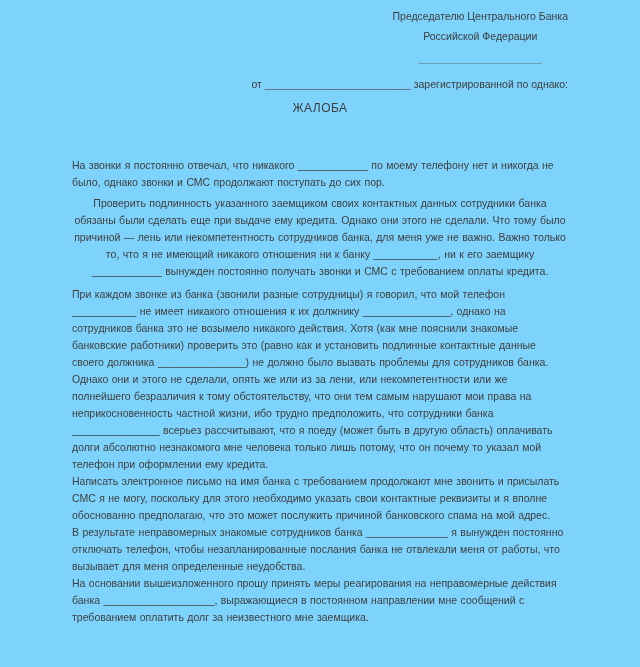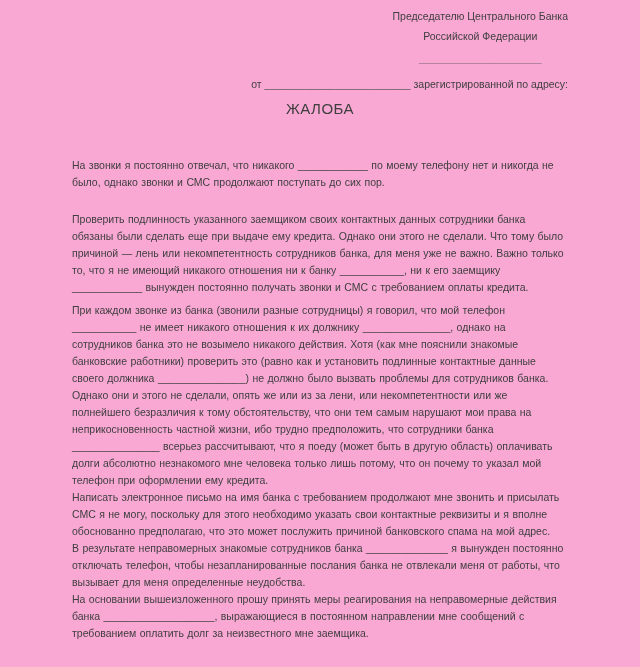--- a/index.html
+++ b/index.html
@@ -1,20 +1,20 @@
 <!DOCTYPE html>
 <html lang="ru"><head>
 <meta charset="utf-8">
 <style>
   html, body { margin: 0; padding: 0; background: #ffffff; }
   .page {
     width: 640px;
     height: 667px;
     box-sizing: border-box;
-    background: #f9a8d4;
+    background: #7dd3fc;
     padding: 0 72px;
     overflow: hidden;
     font-family: "Liberation Sans", "DejaVu Sans", sans-serif;
     font-size: 10.5px;
     color: #3e3e3e;
     -webkit-font-smoothing: antialiased;
   }
   .recipient-block {
     margin-left: auto;
     width: fit-content;
@@ -34,51 +34,51 @@
     margin-top: 6px;
     white-space: nowrap;
   }
   .address-row {
     text-align: right;
     line-height: 20px;
   }
   .doc-title {
     margin: 6px 0 0 0;
     text-align: center;
-    font-size: 15px;
+    font-size: 12px;
     font-weight: normal;
     letter-spacing: 0.5px;
     line-height: 17px;
   }
   .doc-body { margin-top: 40px; }
   .doc-body p {
     margin: 0;
     line-height: 17px;
     text-align: left;
     word-spacing: 0.5px;
   }
-  .doc-body p.gap-after { margin-bottom: 20px; }
-  .doc-body p.gap-after-sm { margin-bottom: 6px; }
+  .doc-body p.gap-after { margin-bottom: 4px; }
+  .doc-body p.gap-after-sm { margin-bottom: 6px; text-align: center; }
 </style>
 </head>
 <body>
 
 <div class="page">
 
   <div class="doc-header">
     <div class="recipient-block">
       <div>Председателю Центрального Банка</div>
       <div>Российской Федерации</div>
       <div class="underline-row"><span class="blank">_____________________</span></div>
     </div>
 
     <div class="from-row">
       <span>от</span>
       <span class="blank">_________________________</span>
-      <span>зарегистрированной по адресу:</span>
+      <span>зарегистрированной по однако:</span>
     </div>
 
   </div>
 
   <h1 class="doc-title">ЖАЛОБА</h1>
 
   <div class="doc-body">
     <p class="gap-after">На звонки я постоянно отвечал, что никакого ____________ по моему телефону нет и никогда не было, однако звонки и СМС продолжают поступать до сих пор.</p>
     <p class="gap-after-sm">Проверить подлинность указанного заемщиком своих контактных данных сотрудники банка обязаны были сделать еще при выдаче ему кредита. Однако они этого не сделали. Что тому было причиной — лень или некомпетентность сотрудников банка, для меня уже не важно. Важно только то, что я не имеющий никакого отношения ни к банку ___________, ни к его заемщику ____________ вынужден постоянно получать звонки и СМС с требованием оплаты кредита.</p>
     <p>При каждом звонке из банка (звонили разные сотрудницы) я говорил, что мой телефон ___________ не имеет никакого отношения к их должнику _______________, однако на сотрудников банка это не возымело никакого действия. Хотя (как мне пояснили знакомые банковские работники) проверить это (равно как и установить подлинные контактные данные своего должника _______________) не должно было вызвать проблемы для сотрудников банка.</p>

